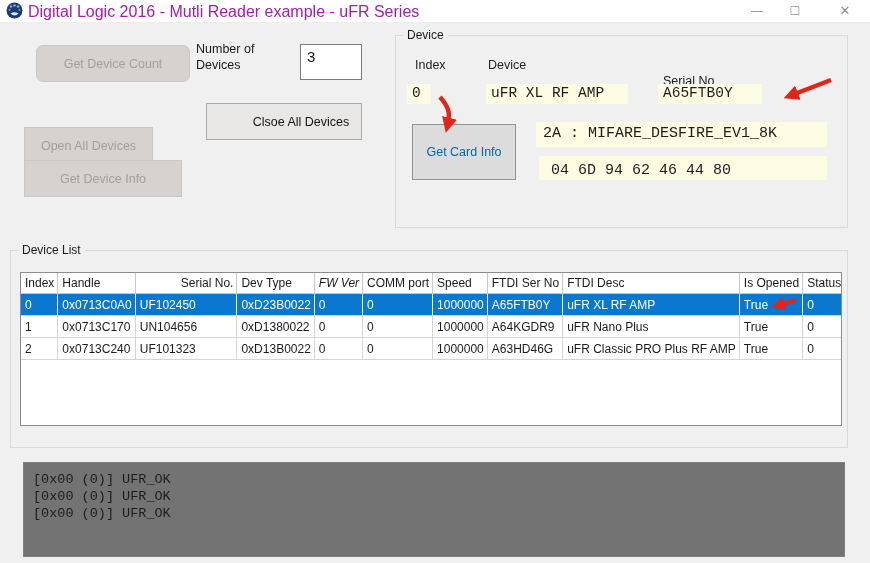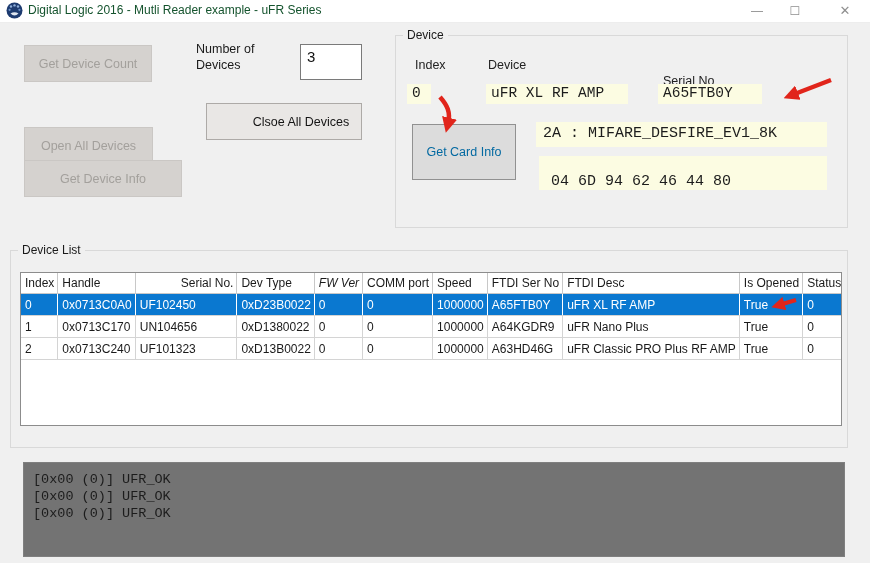--- a/index.html
+++ b/index.html
@@ -4,31 +4,31 @@
 <style>
   html,body{margin:0;padding:0;background:#e8e8e8;}
   .app{
     position:relative;width:870px;height:563px;background:#f0f0f0;
     font-family:"Liberation Sans","DejaVu Sans",sans-serif;color:#1a1a1a;
     overflow:hidden;
   }
   
   .titlebar{position:absolute;left:0;top:0;width:870px;height:22px;background:#ffffff;border-bottom:1px solid #ededed;}
   .titlebar .appicon{position:absolute;left:6px;top:2px;width:17px;height:17px;}
-  .titlebar .title{position:absolute;left:28px;top:3px;font-size:12px;color:#14532d;white-space:nowrap;}
+  .titlebar .title{position:absolute;left:28px;top:3px;font-size:16px;color:#a21caf;white-space:nowrap;}
   .winbtn{position:absolute;top:0;height:22px;width:34px;border:none;background:transparent;
     color:#8f8f8f;font-size:12px;line-height:22px;text-align:center;padding:0;cursor:default;}
   .winbtn.min{left:740px;}
   .winbtn.max{left:778px;}
   .winbtn.cls{left:828px;font-size:13px;}
   
   .btn{position:absolute;font-size:12.5px;text-align:center;box-sizing:border-box;cursor:default;}
   .btn.disabled{background:#d5d2cf;color:#a3a09c;border:1px solid #cac7c4;}
   .btn.enabled{background:#e9e7e5;color:#141414;border:1px solid #adaaa7;}
-  #btn-count{left:24px;top:45px;width:128px;height:37px;}
+  #btn-count{left:36px;top:45px;width:154px;height:37px;border-radius:7px;}
   #btn-open{left:24px;top:103px;width:129px;height:37px;margin-top:24px;}
   #btn-info{left:24px;top:160px;width:158px;height:37px;}
   #btn-close{left:206px;top:103px;width:156px;height:37px;padding-left:40px;}
   #btn-card{left:412px;top:124px;width:104px;height:56px;background:#dcdcdc;border:1px solid #919191;color:#0369a1;}
   .lbl-numdev{position:absolute;left:196px;top:42px;width:78px;font-size:12.5px;line-height:1.25;color:#1a1a1a;}
   .numdev-input{position:absolute;left:300px;top:44px;width:62px;height:36px;box-sizing:border-box;
     border:1px solid #7a7a7a;background:#fff;font-family:"Liberation Sans",sans-serif;
     font-size:15px;padding:2px 0 14px 6px;color:#111;}
   
   .groupbox{position:absolute;border:1px solid #d9d9d9;box-sizing:border-box;}
@@ -40,21 +40,21 @@
   #dev-h-index{left:415px;top:58px;}
   #dev-h-device{left:488px;top:58px;}
   #dev-h-serial{left:663px;top:74px;}
   .valfield{position:absolute;background:var(--hl-yellow,#fcfce2);
     font-family:"Liberation Mono","DejaVu Sans Mono",monospace;color:#1c1c1c;
     box-sizing:border-box;white-space:nowrap;}
   #dev-v-index{left:407px;top:84px;width:24px;height:20px;font-size:14.5px;padding:1px 5px;}
   #dev-v-device{left:486px;top:84px;width:142px;height:20px;font-size:14.5px;padding:1px 5px;}
   #dev-v-serial{left:658px;top:84px;width:104px;height:20px;font-size:14.5px;padding:1px 5px;}
   #card-type{left:536px;top:122px;width:291px;height:25px;font-size:15px;padding:3px 7px;}
-  #card-uid{left:539px;top:156px;width:288px;height:24px;font-size:15px;padding:17px 12px;}
+  #card-uid{left:539px;top:156px;width:288px;height:24px;font-size:15px;padding:6px 12px;}
   
   .listctl{position:absolute;left:20px;top:272px;width:822px;height:154px;background:#fff;
     border:1px solid #8c8c8c;box-sizing:border-box;overflow:hidden;}
   table.devtable{border-collapse:collapse;table-layout:fixed;font-size:12px;}
   table.devtable th{font-weight:normal;text-align:left;padding:2px 3px 2px 4px;height:16px;
     border-right:1px solid #c8c8c8;border-bottom:1px solid #c8c8c8;background:#fff;
     white-space:nowrap;overflow:hidden;}
   table.devtable td{padding:0 3px 0 4px;height:21px;border-right:1px solid #d4d4d4;
     border-bottom:1px solid #d4d4d4;white-space:nowrap;overflow:hidden;}
   tr.selected td{background:var(--sel-blue,#0078d7);color:#fff;border-right:1px solid rgba(255,255,255,.35);}

